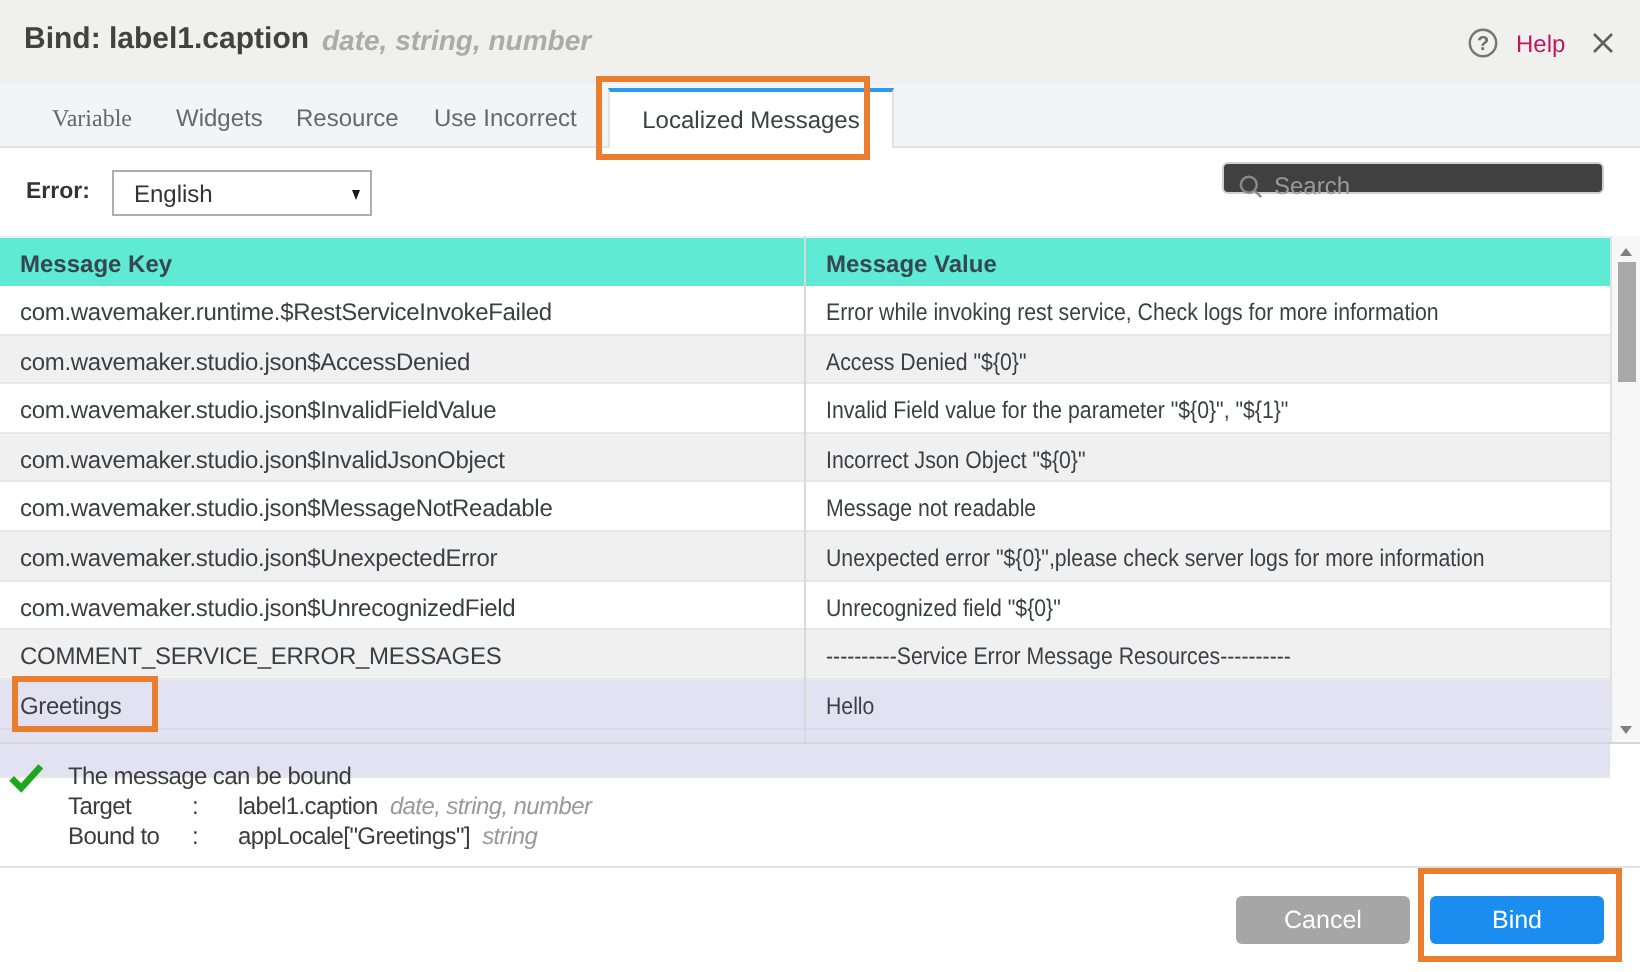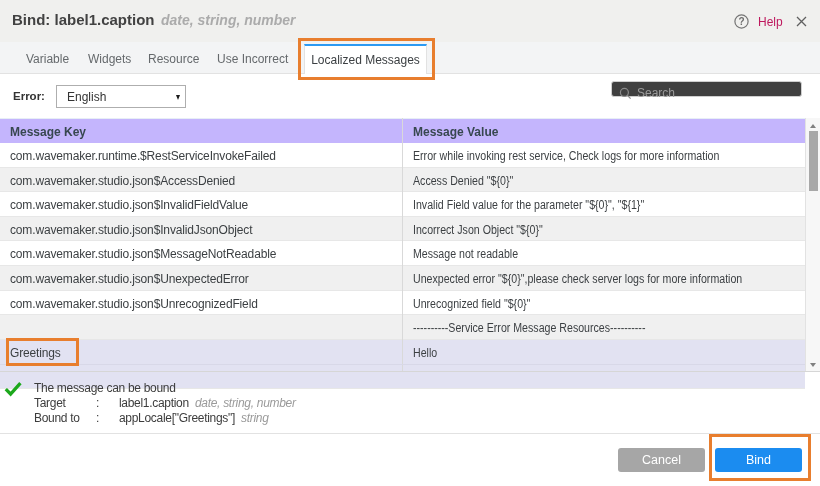--- a/index.html
+++ b/index.html
@@ -9,32 +9,32 @@
 
 .titlebar { left:0; top:0; width:820px; height:42px; background:#f0f0ee; }
 .title { left:12px; top:11px; font-size:15px; font-weight:bold; color:#424242; }
 .subtitle { left:161px; top:12px; font-size:14px; font-weight:bold; font-style:italic; color:#ababab; }
 .helpico { left:734px; top:14px; }
 .helptxt { left:758px; top:15px; font-size:12px; color:#be185d; }
 .closeico { left:796px; top:16px; }
 
 .tabbar { left:0; top:42px; width:820px; height:32px; background:#f3f4f5; border-bottom:1px solid #e2e2e2; }
 .tab { top:52px; font-size:12px; color:#65696c; }
-.activetab { left:304px; top:44px; width:123px; height:30px; background:#fff; border-top:2.5px solid #2b9af3; border-left:1px solid #e2e2e2; border-right:1px solid #e2e2e2; }
+.activetab { left:304px; top:44px; width:143px; height:30px; background:#fff; border-top:2.5px solid #2b9af3; border-left:1px solid #e2e2e2; border-right:1px solid #e2e2e2; }
 .activetab span { position:absolute; left:0; right:0; top:7px; text-align:center; font-size:12px; color:#3c4043; }
 .obox { border:3px solid #e87e2e; background:transparent; z-index:20; }
 
 .localelbl { left:13px; top:90px; font-size:11.5px; font-weight:bold; color:#333; }
 .dropdown { left:56px; top:85px; width:130px; height:23px; background:#fff; border:1px solid #aeaeae; }
 .dropdown span { position:absolute; left:10px; top:4px; font-size:12px; color:#333; }
 .ddarrow { position:absolute; right:5px; top:9px; width:0; height:0; border-left:2.8px solid transparent; border-right:2.8px solid transparent; border-top:5px solid #1b1b1b; }
 .search { left:611px; top:81px; width:191px; height:16px; background:#404040; border:1px solid #cfcfcf; border-radius:3px; }
 .search span { position:absolute; left:25px; top:4px; font-size:12px; color:#9a9a9a; }
 
-.thead { left:0; top:118px; width:805px; height:25px; background:#c4b5fd; border-top:1px solid #e7eef6; }
+.thead { left:0; top:118px; width:805px; height:25px; background:#5eead4; border-top:1px solid #e7eef6; }
 .th1 { position:absolute; left:10px; top:6px; font-size:12px; font-weight:bold; color:#37474f; }
 .th2 { position:absolute; left:413px; top:6px; font-size:12px; font-weight:bold; color:#37474f; }
 .row { left:0; width:805px; height:24.6px; border-bottom:1px solid #e7e7e7; }
 .row .k { position:absolute; left:10px; top:6px; font-size:12px; color:#3b3f42; white-space:nowrap; letter-spacing:-0.15px; }
 .row .v { position:absolute; left:413px; top:6px; font-size:12px; color:#3b3f42; white-space:nowrap; transform:scaleX(0.885); transform-origin:left center; }
 .gray { background:#f0f0f0; }
 .sel { background:#e2e2f2; }
 .coldiv { left:402px; top:118px; width:1px; height:254px; background:#d9d9d9; }
 .tbottom { left:0; top:371px; width:820px; height:1px; background:#d6d6d6; }
 
@@ -60,21 +60,21 @@
 <svg class="abs helpico" width="15" height="15" viewBox="0 0 15 15">
     <circle cx="7.5" cy="7.5" r="6.6" fill="none" stroke="#757575" stroke-width="1.2"></circle>
     <text x="7.6" y="11" font-size="10" font-weight="bold" fill="#6e6e6e" text-anchor="middle" font-family="Liberation Sans">?</text>
   </svg>
 <div class="abs helptxt">Help</div>
 <svg class="abs closeico" width="11" height="11" viewBox="0 0 11 11">
     <path d="M1 1 L10 10 M10 1 L1 10" stroke="#5f5f5f" stroke-width="1.3"></path>
   </svg>
 
 <div class="abs tabbar"></div>
-<div class="abs tab" style="left:26px;">Variable</div>
+<div class="abs tab" style="left:26px;font-family:Liberation Serif, serif;">Variable</div>
 <div class="abs tab" style="left:88px;">Widgets</div>
 <div class="abs tab" style="left:148px;">Resource</div>
 <div class="abs tab" style="left:217px;">Use Incorrect</div>
 <div class="abs activetab">
     <span>Localized Messages</span>
   </div>
 <div class="abs obox" style="left:298px; top:37.5px; width:137px; height:42px;"></div>
 
 <div class="abs localelbl">Error:</div>
 <div class="abs dropdown">
@@ -115,20 +115,21 @@
   </div>
 <div class="abs row gray" style="top:266px;">
     <span class="k">com.wavemaker.studio.json$UnexpectedError</span>
     <span class="v">Unexpected error "${0}",please check server logs for more information</span>
   </div>
 <div class="abs row" style="top:290.6px;">
     <span class="k">com.wavemaker.studio.json$UnrecognizedField</span>
     <span class="v">Unrecognized field "${0}"</span>
   </div>
 <div class="abs row gray" style="top:315.2px;">
+    <span class="k">COMMENT_SERVICE_ERROR_MESSAGES</span>
     <span class="v">----------Service Error Message Resources----------</span>
   </div>
 <div class="abs row sel" style="top:339.8px; height:49px;">
     <span class="k">Greetings</span>
     <span class="v">Hello</span>
   </div>
 <div class="abs coldiv"></div>
 <div class="abs" style="left:0; top:364.4px; width:805px; height:1px; background:#d8d8e8;"></div>
 <div class="abs tbottom"></div>
 <div class="abs sbar">

